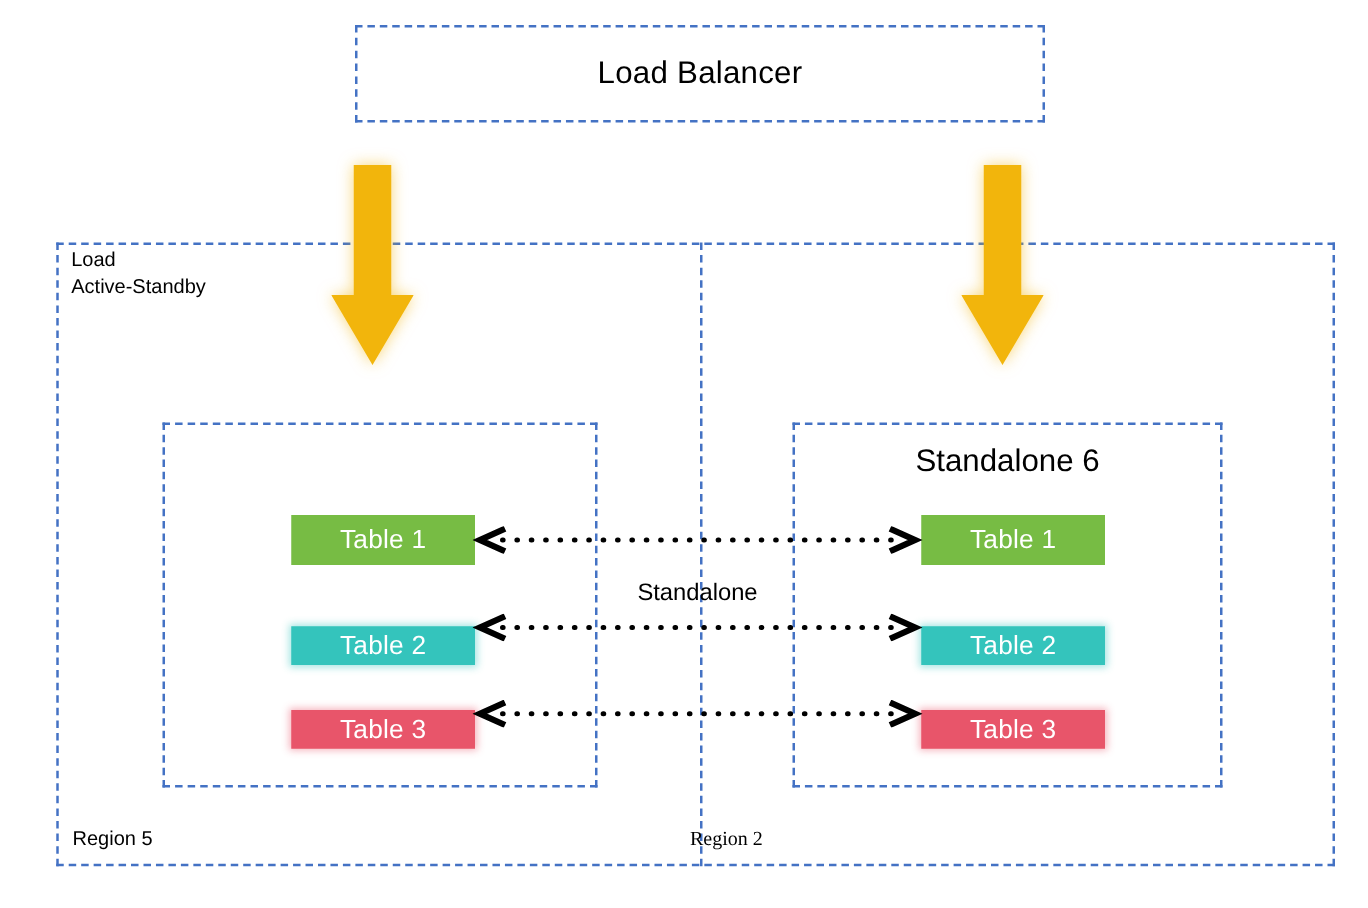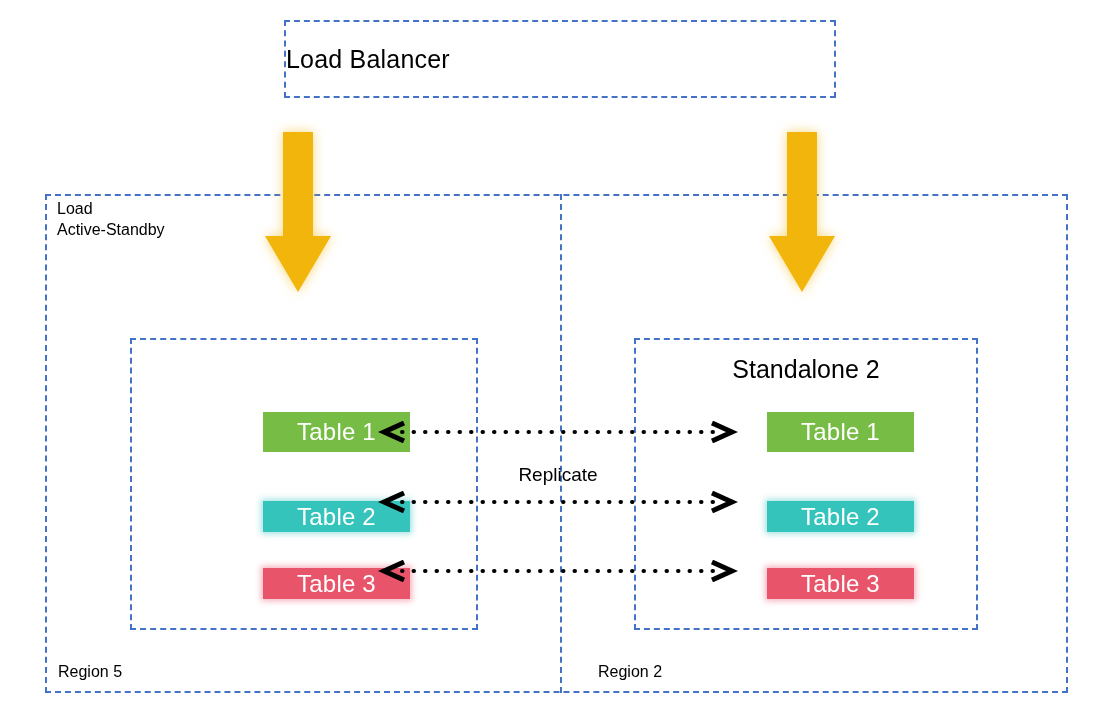--- a/index.html
+++ b/index.html
@@ -35,21 +35,21 @@
     top: 20px;
     width: 552px;
     height: 78px;
   }
   #load-balancer .lb-label {
     position: absolute;
     left: 0;
     right: 0;
     top: 50%;
     transform: translateY(-50%);
-    text-align: left;
+    text-align: center;
     font-size: 25px;
     letter-spacing: 0.2px;
     color: #000;
   }
 
   
   #dual-region {
     left: 45px;
     top: 194px;
     width: 1023px;
@@ -74,21 +74,21 @@
     height: 499px;
     border-left: 2px dashed #4472C4;
   }
 
   .region-label {
     position: absolute;
     font-size: 16px;
     color: #000;
   }
   #region-1-label { left: 58px;  top: 663px; }
-  #region-2-label { left: 598px; top: 663px; }
+  #region-2-label { left: 552px; top: 663px; font-family: Liberation Serif, serif; }
 
   
   #standalone-1-box { left: 130px; top: 338px; width: 348px; height: 292px; }
   #standalone-2-box { left: 634px; top: 338px; width: 344px; height: 292px; }
 
   .standalone-title {
     position: absolute;
     top: 355px;
     font-size: 25px;
     text-align: center;
@@ -98,24 +98,23 @@
   #standalone-2-title { left: 634px; width: 344px; }
 
   
   .table-chip {
     position: absolute;
     box-sizing: border-box;
     display: flex;
     align-items: center;
     justify-content: center;
     color: #ffffff;
-    font-size: 24px;
+    font-size: 21px;
     letter-spacing: 0.2px;
     white-space: nowrap;
-    margin-left: 30px;
   }
   .chip-tall { height: 40px; }
   .chip-short {
     height: 31px;
   }
 
   
   .col-left  { left: 233px; width: 147px; }
   .col-right { left: 737px; width: 147px; }
 
@@ -172,21 +171,21 @@
   <div id="region-1-label" class="region-label">Region 5</div>
   <div id="region-2-label" class="region-label">Region 2</div>
 
   <div id="standalone-1-box" class="dashed-box"></div>
 
   <div class="table-chip col-left row-1 chip-tall" style="background:#77BC44;">Table 1</div>
   <div class="table-chip col-left row-2 chip-short" style="background:#34C4BC; box-shadow:0 0 6px 2px rgba(52,196,188,0.45);">Table 2</div>
   <div class="table-chip col-left row-3 chip-short" style="background:#E8556A; box-shadow:0 0 6px 2px rgba(232,85,106,0.45);">Table 3</div>
 
   <div id="standalone-2-box" class="dashed-box"></div>
-  <div id="standalone-2-title" class="standalone-title">Standalone 2</div>
+  <div id="standalone-2-title" class="standalone-title">Standalone 6</div>
 
   <div class="table-chip col-right row-1 chip-tall" style="background:#77BC44;">Table 1</div>
   <div class="table-chip col-right row-2 chip-short" style="background:#34C4BC; box-shadow:0 0 6px 2px rgba(52,196,188,0.45);">Table 2</div>
   <div class="table-chip col-right row-3 chip-short" style="background:#E8556A; box-shadow:0 0 6px 2px rgba(232,85,106,0.45);">Table 3</div>
 
   <svg id="arrow-left" class="big-arrow" viewBox="0 0 66 160">
     <polygon points="18,0 48,0 48,104 66,104 33,160 0,104 18,104" fill="#F2B50C"></polygon>
   </svg>
   <svg id="arrow-right" class="big-arrow" viewBox="0 0 66 160">
     <polygon points="18,0 48,0 48,104 66,104 33,160 0,104 18,104" fill="#F2B50C"></polygon>
@@ -203,15 +202,15 @@
     <polyline points="26,2 6,11 26,20" fill="none" stroke="#000" stroke-width="5" stroke-linejoin="miter"></polyline>
     <polyline points="334,2 354,11 334,20" fill="none" stroke="#000" stroke-width="5" stroke-linejoin="miter"></polyline>
   </svg>
 
   <svg id="replicate-arrow-3" class="replicate-arrow" viewBox="0 0 360 22">
     <line x1="24" y1="11" x2="336" y2="11" stroke="#000" stroke-width="4" stroke-linecap="round" stroke-dasharray="0.5 11"></line>
     <polyline points="26,2 6,11 26,20" fill="none" stroke="#000" stroke-width="5" stroke-linejoin="miter"></polyline>
     <polyline points="334,2 354,11 334,20" fill="none" stroke="#000" stroke-width="5" stroke-linejoin="miter"></polyline>
   </svg>
 
-  <div class="replicate-label">Replicate</div>
+  <div class="replicate-label">Standalone</div>
 
 </div>
 
 </body></html>

